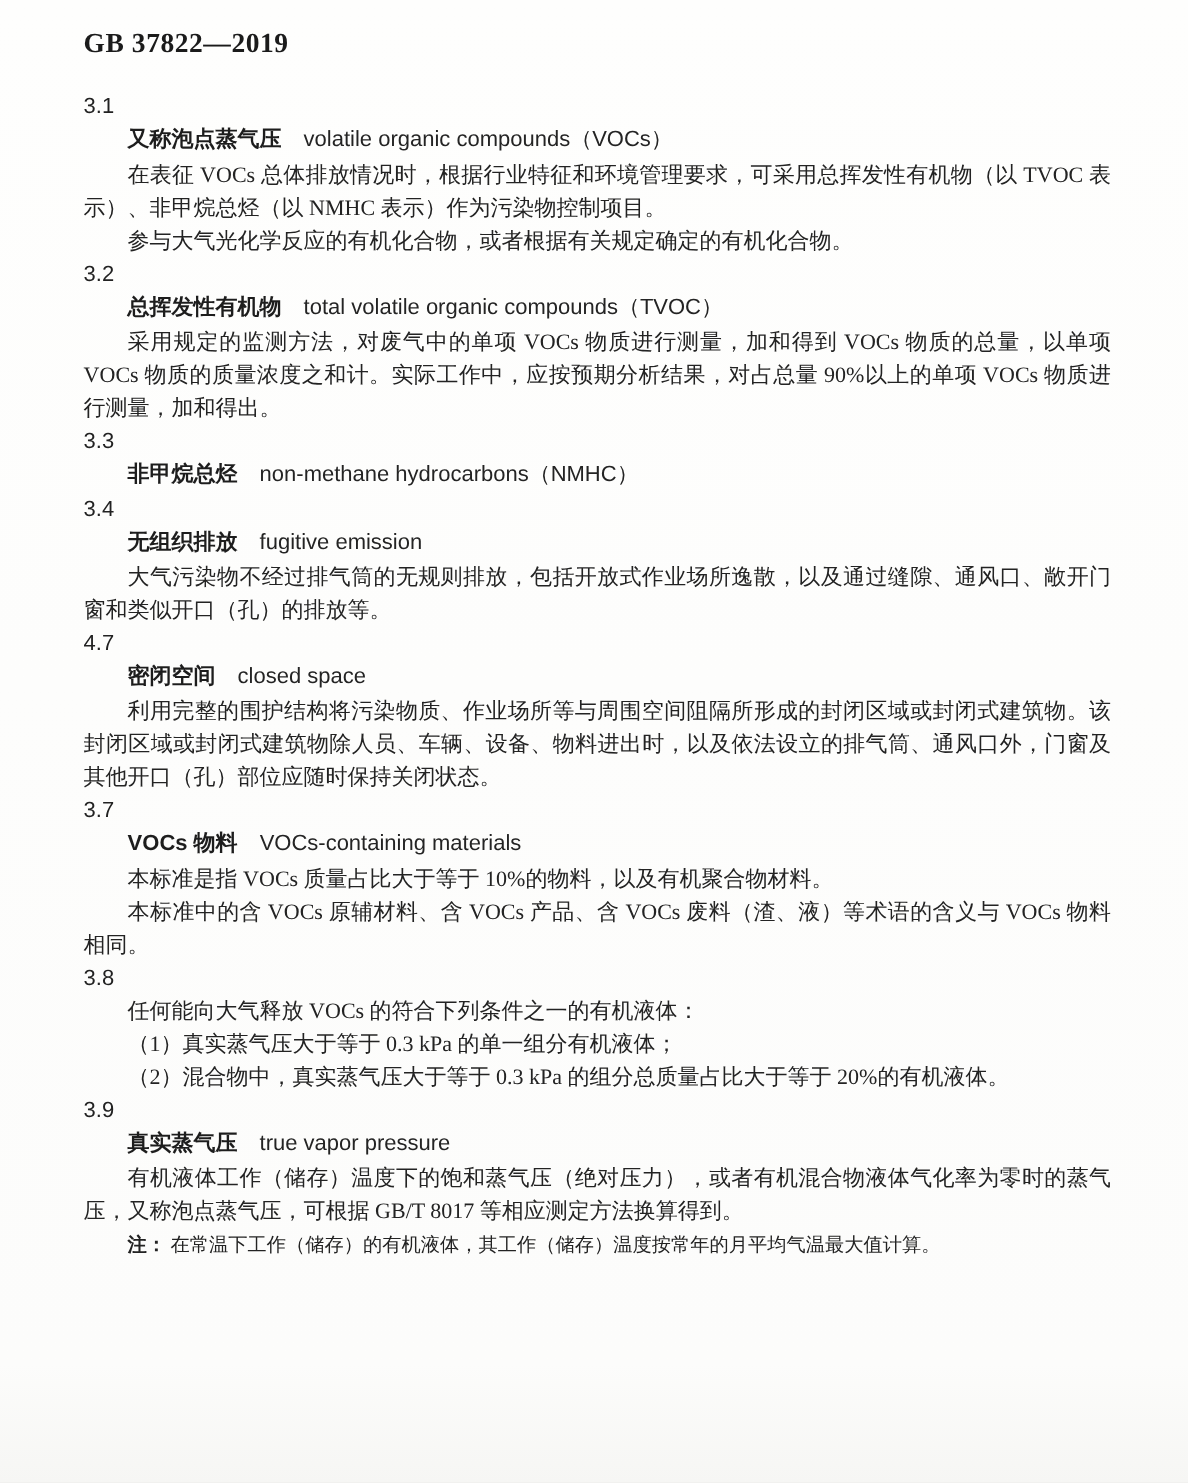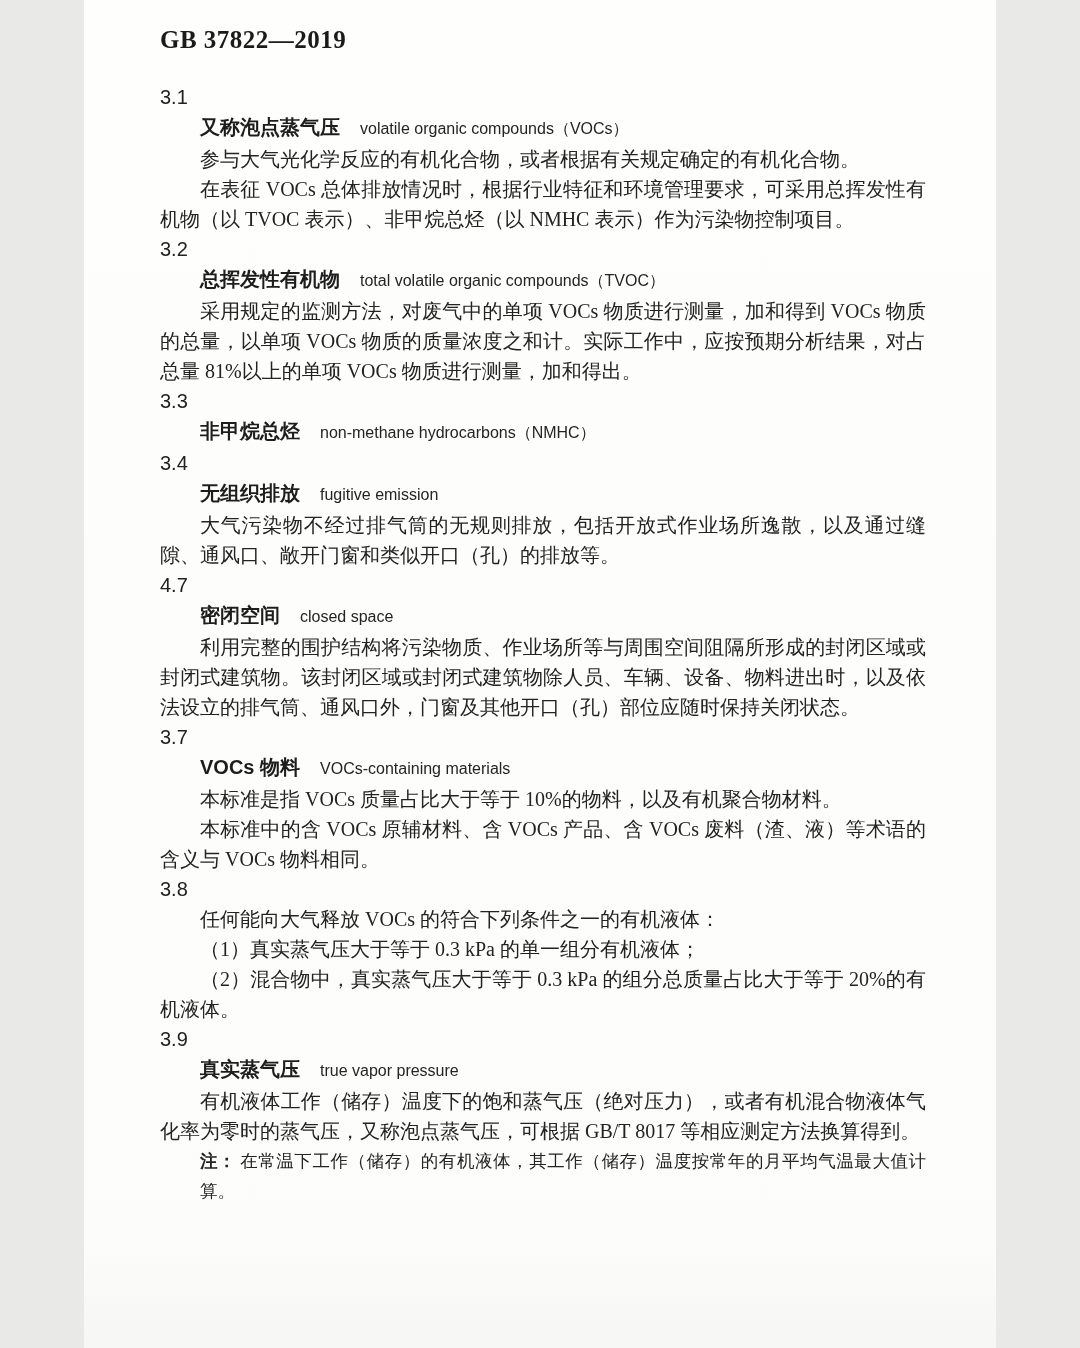--- a/index.html
+++ b/index.html
@@ -2,21 +2,21 @@
 <html lang="zh"><head>
 <meta charset="utf-8">
 <style>
   html, body {
     margin: 0;
     padding: 0;
     background: #e9e9e7;
   }
   .page {
     position: relative;
-    width: 912px;
+    width: 1080px;
     height: 1348px;
     margin: 0 auto;
     background: linear-gradient(180deg, #fefefd 0%, #fcfcfb 92%, #f6f6f4 100%);
     box-sizing: border-box;
     padding: 26px 70px 0 76px;
     color: #212121;
     font-family: "Liberation Serif", "DejaVu Serif", serif;
     overflow: hidden;
   }
   .doc-header {
@@ -42,21 +42,21 @@
   .term .zh {
     font-family: "Liberation Sans", "DejaVu Sans", sans-serif;
     font-weight: 700;
     font-size: 20px;
     color: #1d1d1d;
     margin-right: 16px;
   }
   .term .en {
     font-family: "Liberation Sans", "DejaVu Sans", sans-serif;
     font-weight: 400;
-    font-size: 16px;
+    font-size: 20px;
     color: #242424;
   }
   p.para {
     margin: 0;
     font-size: 20px;
     line-height: 30px;
     text-indent: 2em;
     text-align: justify;
     color: #232323;
   }
@@ -80,31 +80,31 @@
 <div class="page">
 
   <div class="doc-header">GB 37822—2019</div>
 
   <section class="sec">
     <div class="num">3.1</div>
     <div class="term">
       <span class="zh">又称泡点蒸气压</span>
       <span class="en">volatile organic compounds（VOCs）</span>
     </div>
+    <p class="para">在表征 VOCs 总体排放情况时，根据行业特征和环境管理要求，可采用总挥发性有机物（以 TVOC 表示）、非甲烷总烃（以 NMHC 表示）作为污染物控制项目。</p>
     <p class="para">参与大气光化学反应的有机化合物，或者根据有关规定确定的有机化合物。</p>
-    <p class="para">在表征 VOCs 总体排放情况时，根据行业特征和环境管理要求，可采用总挥发性有机物（以 TVOC 表示）、非甲烷总烃（以 NMHC 表示）作为污染物控制项目。</p>
   </section>
 
   <section class="sec">
     <div class="num">3.2</div>
     <div class="term">
       <span class="zh">总挥发性有机物</span>
       <span class="en">total volatile organic compounds（TVOC）</span>
     </div>
-    <p class="para">采用规定的监测方法，对废气中的单项 VOCs 物质进行测量，加和得到 VOCs 物质的总量，以单项 VOCs 物质的质量浓度之和计。实际工作中，应按预期分析结果，对占总量 81%以上的单项 VOCs 物质进行测量，加和得出。</p>
+    <p class="para">采用规定的监测方法，对废气中的单项 VOCs 物质进行测量，加和得到 VOCs 物质的总量，以单项 VOCs 物质的质量浓度之和计。实际工作中，应按预期分析结果，对占总量 90%以上的单项 VOCs 物质进行测量，加和得出。</p>
   </section>
 
   <section class="sec">
     <div class="num">3.3</div>
     <div class="term">
       <span class="zh">非甲烷总烃</span>
       <span class="en">non-methane hydrocarbons（NMHC）</span>
     </div>
   </section>
 

